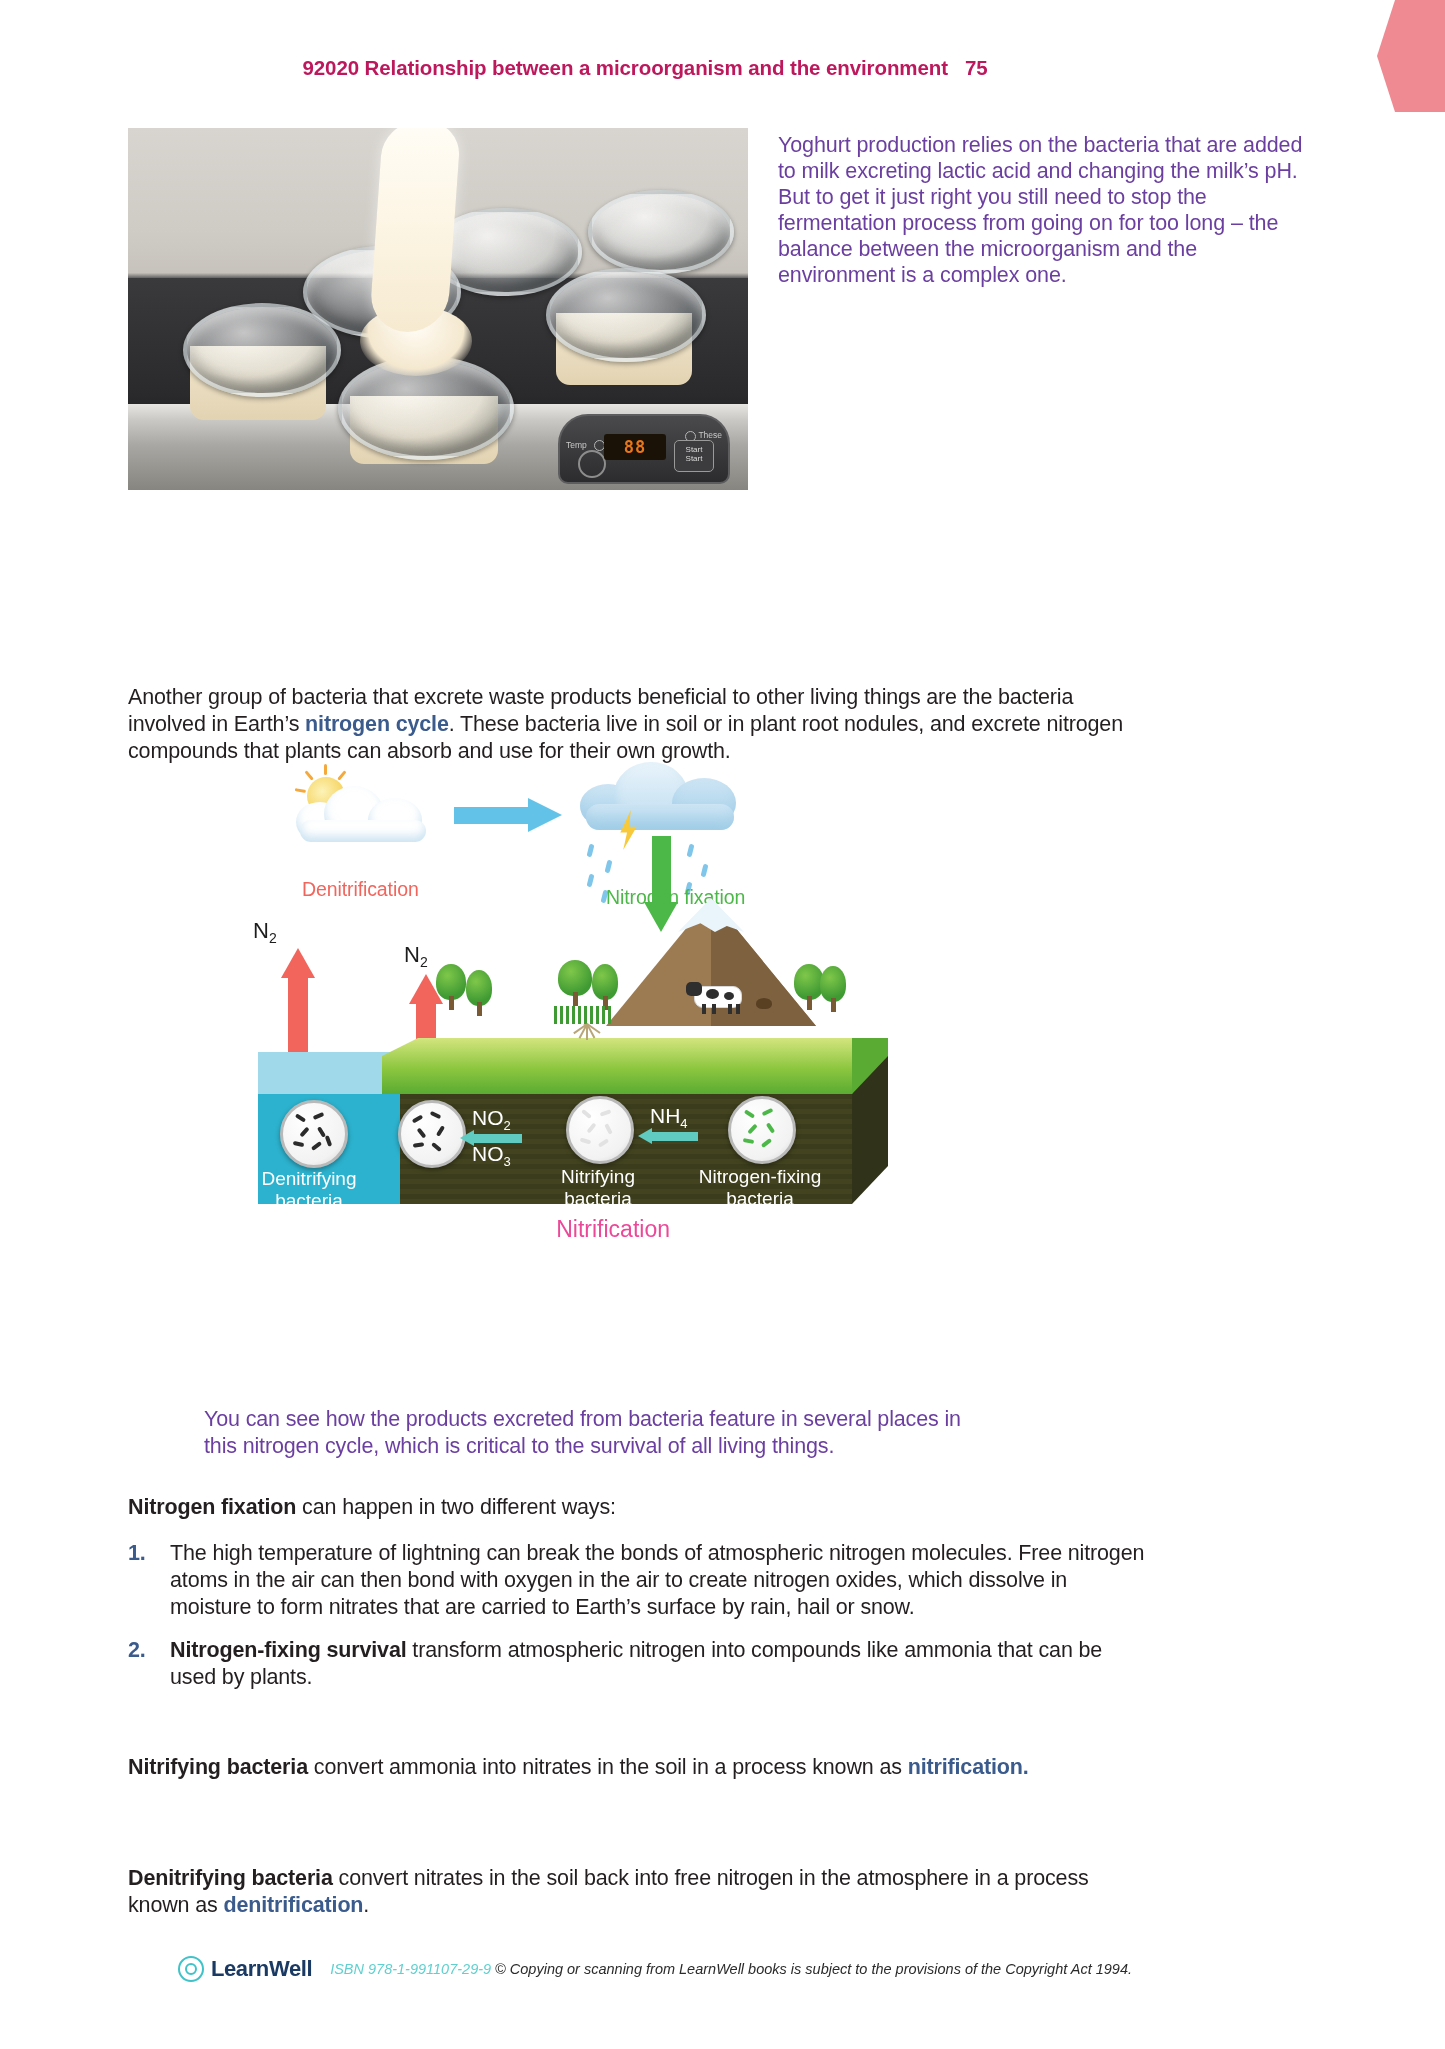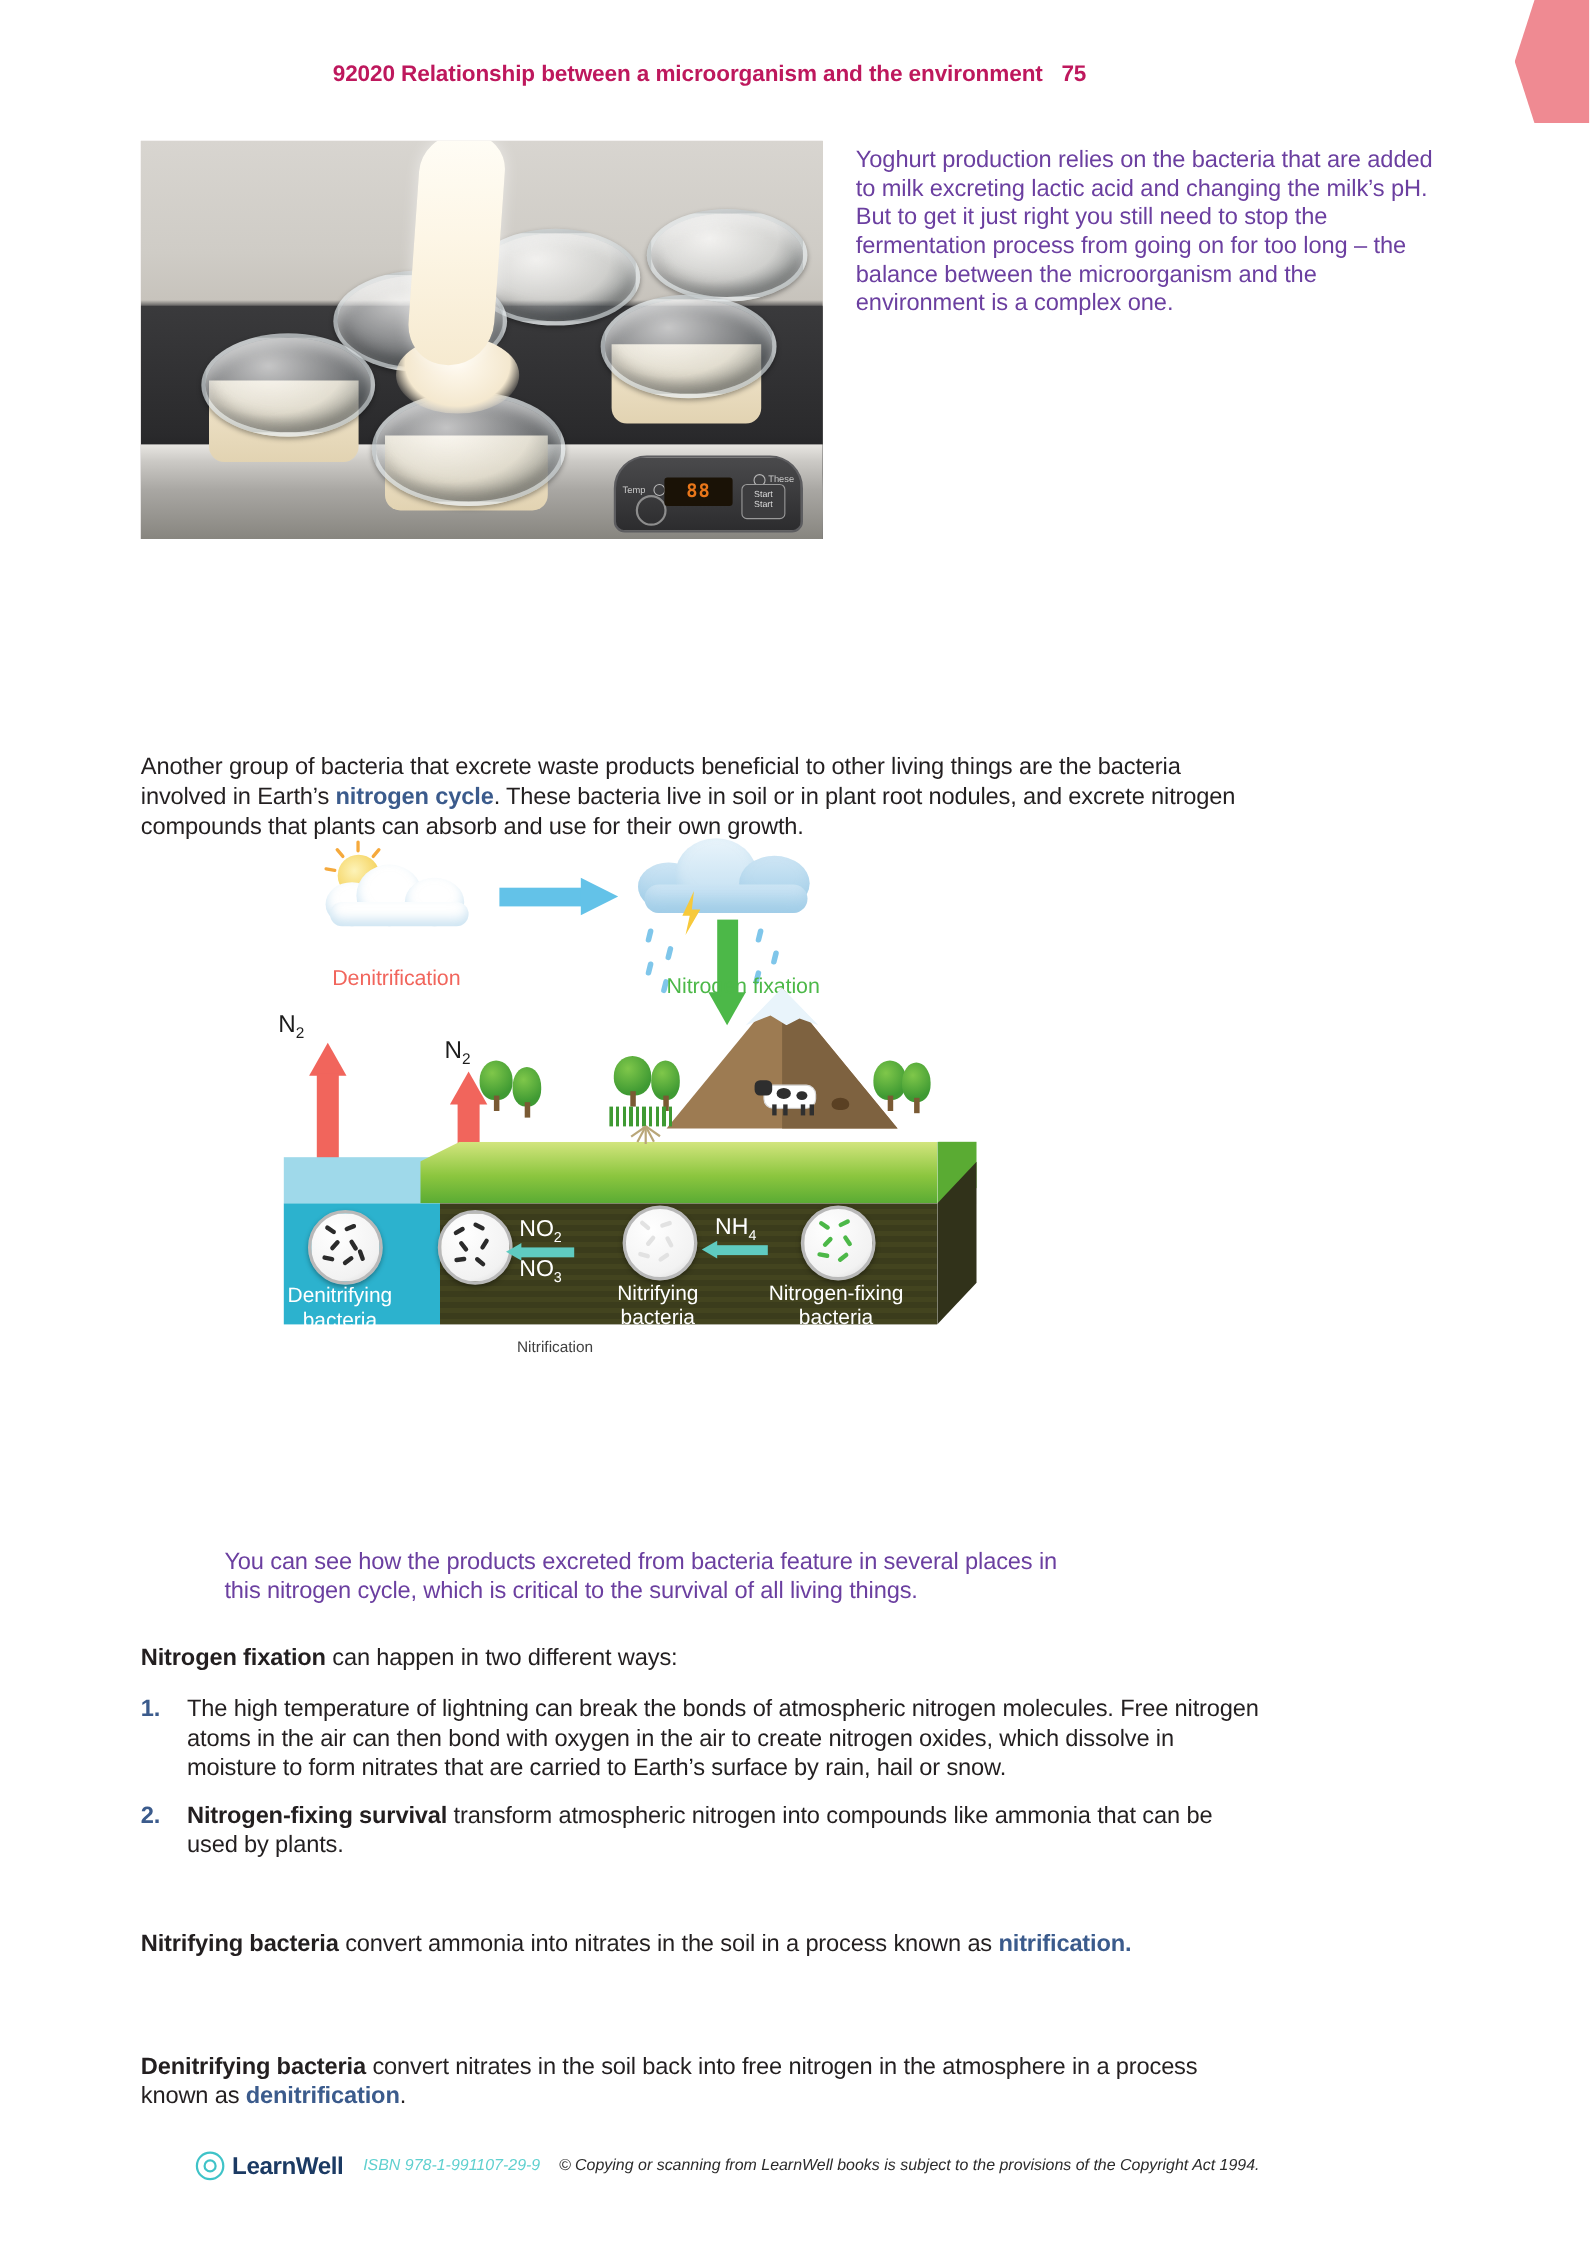--- a/index.html
+++ b/index.html
@@ -265,22 +265,22 @@
   .arrow-teal{position:absolute;height:16px;}
   .arrow-teal .shaft{position:absolute;right:0;top:4px;height:9px;background:#5fcbc1;}
   .arrow-teal .head{position:absolute;left:0;top:0;width:0;height:0;
     border-top:8px solid transparent;border-bottom:8px solid transparent;border-right:14px solid #5fcbc1;}
   .at1{left:202px;top:382px;width:62px;}
   .at1 .shaft{width:50px;}
   .at2{left:380px;top:380px;width:60px;}
   .at2 .shaft{width:48px;}
 
   .lbl-nitrification{
-    position:absolute;left:212px;top:468px;width:200px;text-align:left;
-    font-size:14px;color:#404040;
+    position:absolute;left:212px;top:468px;width:200px;text-align:right;
+    font-size:23px;color:#ec4899;
   }
 
   
   .p-callout{
     position:absolute;left:180px;top:1384px;width:790px;
     color:#6b3fa0;font-size:21.5px;line-height:27px;letter-spacing:-0.15px;margin-left:24px;
   }
   .p-nf{top:1472px;}
   .p-nitri{top:1732px;}
   .p-denitri{top:1843px;}
@@ -306,21 +306,21 @@
     border:2px solid #3fc3c8;position:relative;flex:0 0 auto;
   }
   .lw-mark:after{
     content:"";position:absolute;left:5px;top:5px;width:8px;height:8px;
     border-radius:50%;border:2px solid #3fc3c8;
   }
   .lw-name{
     margin-left:7px;font-size:22px;font-weight:bold;color:#1b3a63;letter-spacing:-0.4px;
   }
   .lw-isbn{margin-left:18px;font-size:14.5px;font-style:italic;color:#5fd0cf;}
-  .lw-copy{margin-left:17px;font-size:14.5px;font-style:italic;color:#2b2b2b;}
+  .lw-copy{margin-left:4px;font-size:14.5px;font-style:italic;color:#2b2b2b;}
 </style>
 </head>
 <body>
 
 <div class="edge-tab"></div>
 
 <div class="running-head">
   <span>92020 Relationship between a microorganism and the environment</span><span class="pg">75</span>
 </div>
 

